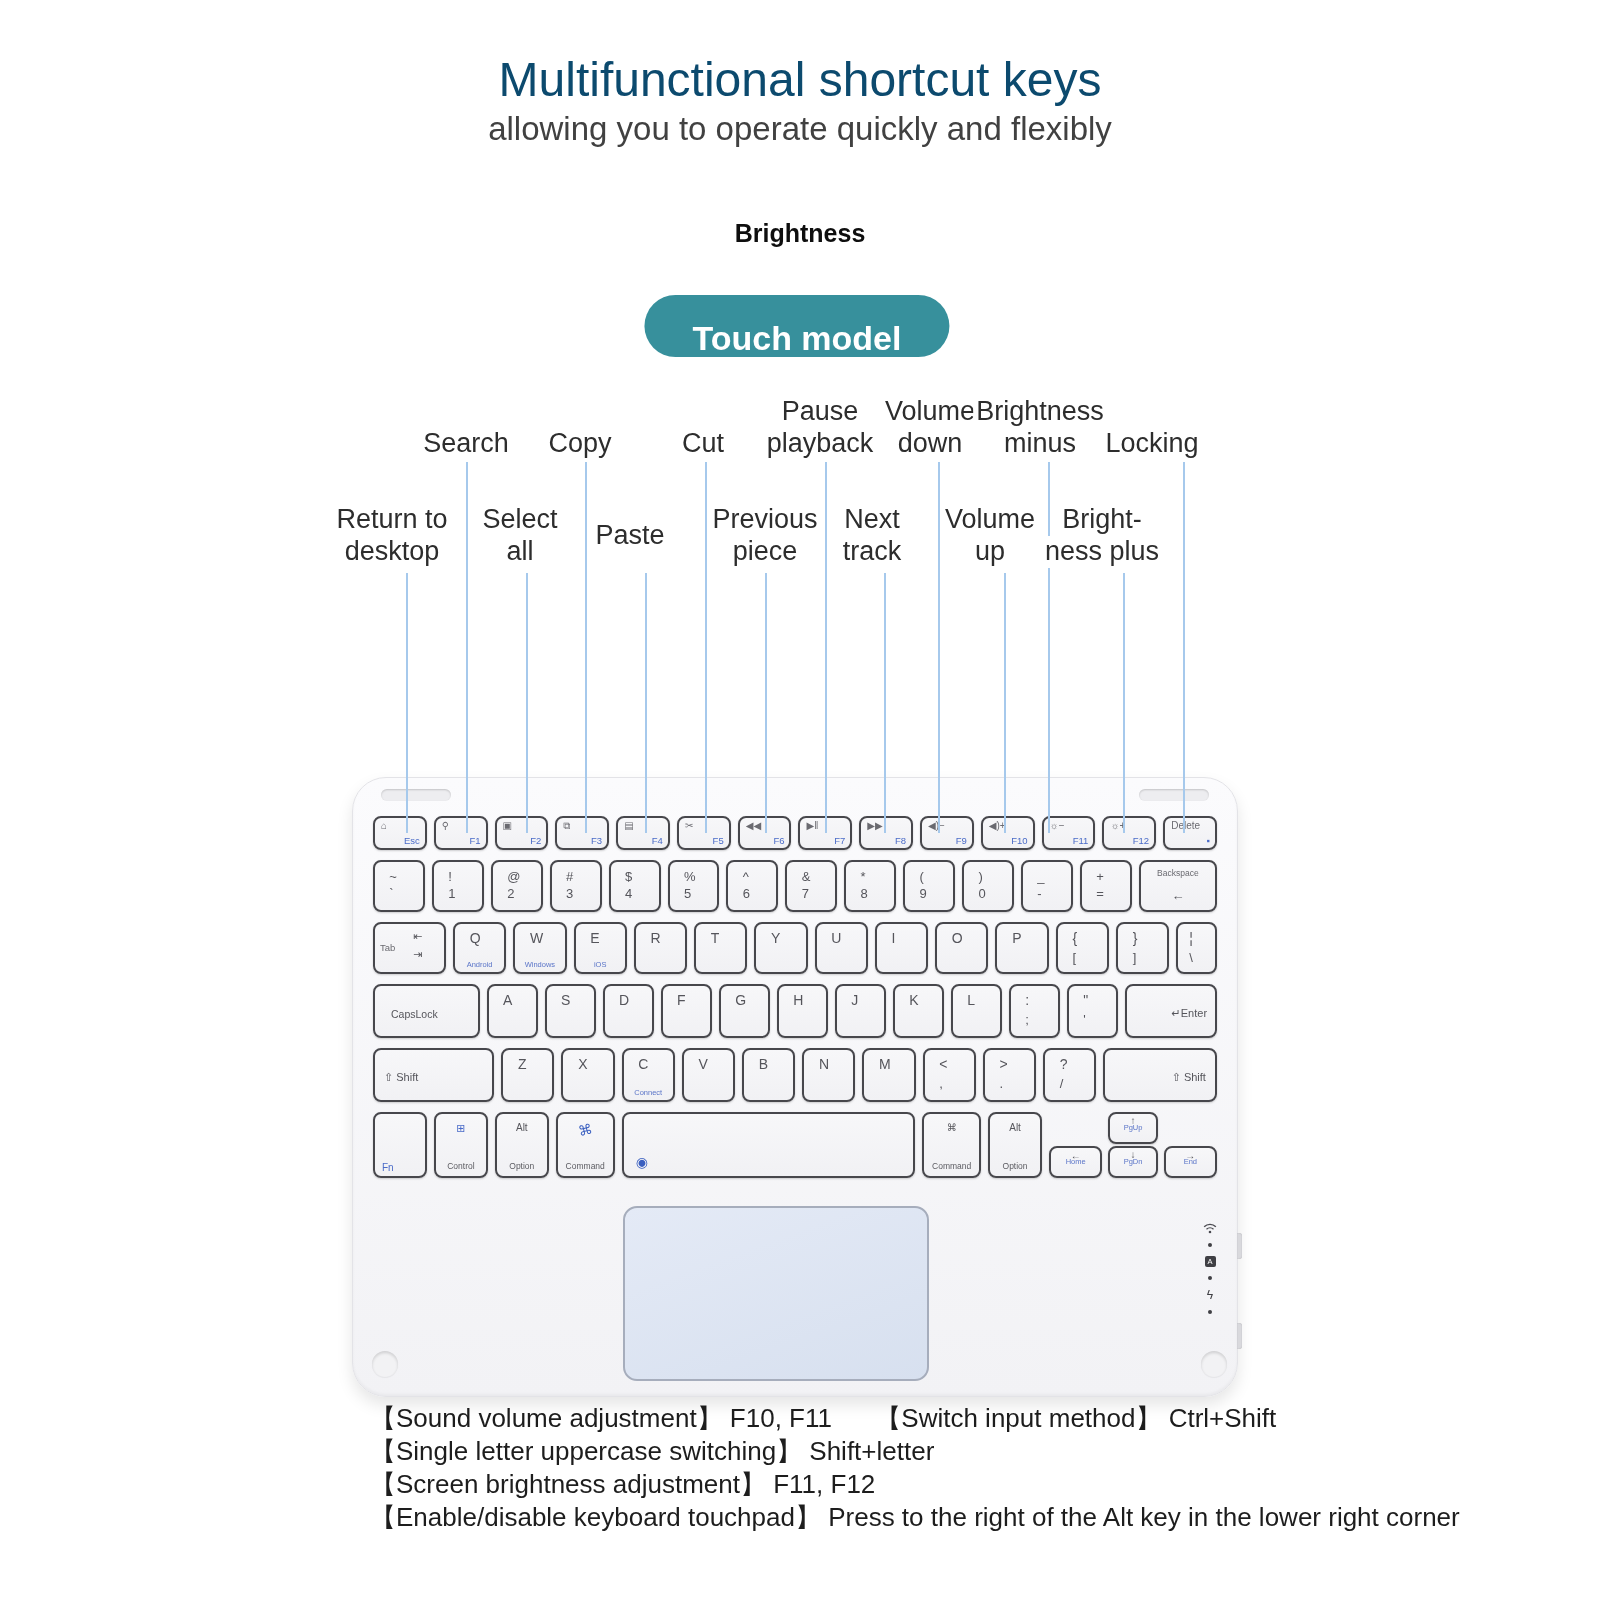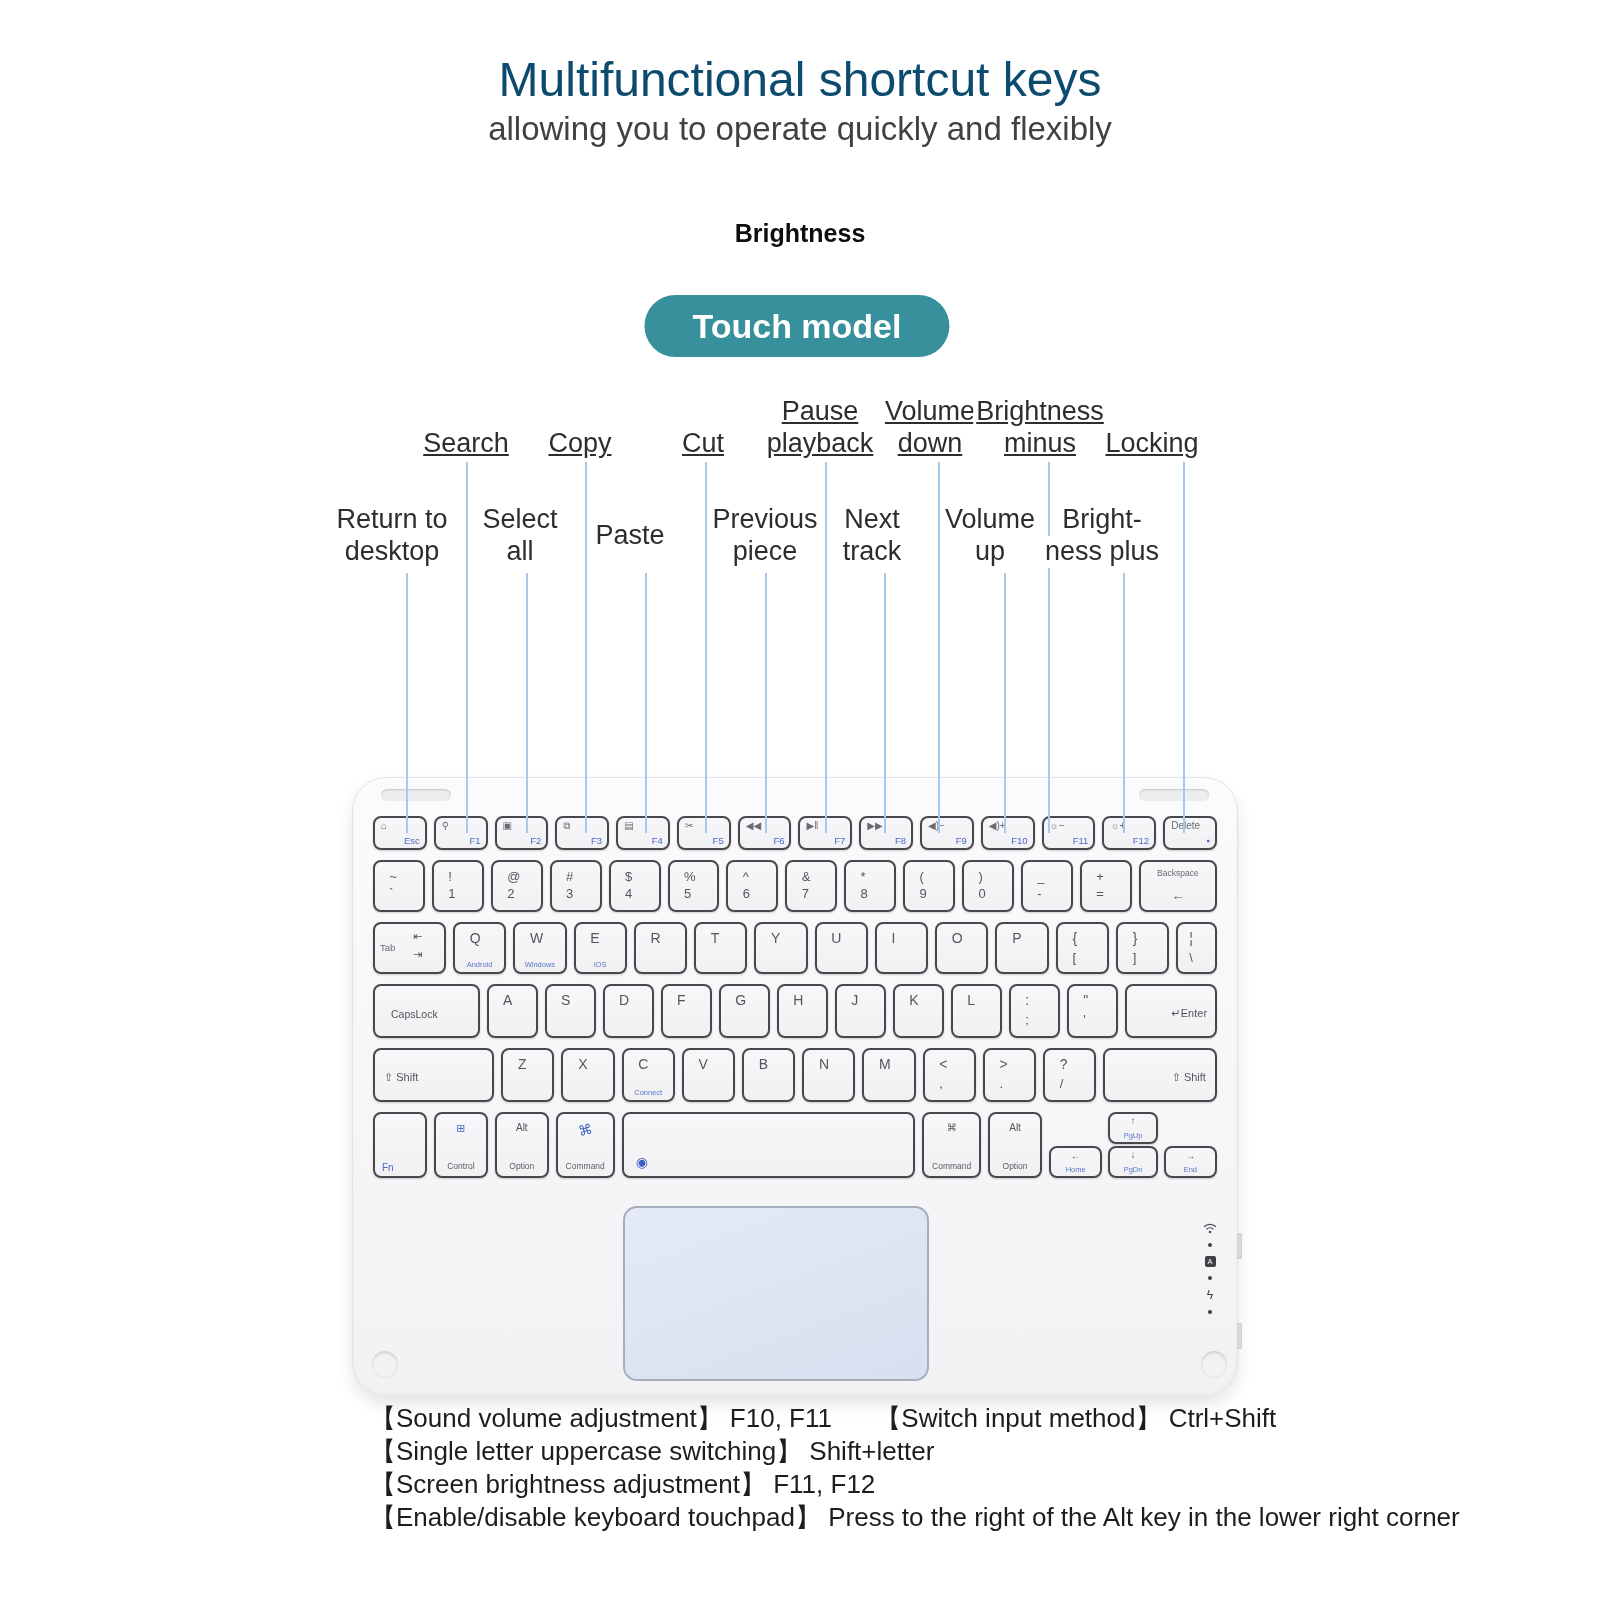--- a/index.html
+++ b/index.html
@@ -9,36 +9,36 @@
 
   
   .title { position:absolute; top:34px; left:0; width:100%; text-align:center;
            font-size:48px; font-weight:400; color:#0c4a6e;margin-top:18px; }
   .subtitle { position:absolute; top:106px; left:0; width:100%; text-align:center;
               font-size:33px; color:#414141; line-height:1.42; }
   .subtitle span { display:block; }
   .brand { position:absolute; top:219px; left:0; width:100%; text-align:center;
            font-size:25px; font-weight:700; color:#0e0e0e; }
   .badge { position:absolute; top:295px; left:50%; transform:translateX(-51%);
-           height:62px; line-height:62px; padding:0 48px; border-radius:31px;
+           height:62px; line-height:62px; padding:12px 48px; border-radius:31px;
            background:#37909c; color:#fff; font-size:34px; font-weight:700; }
 
   
   .ln { position:absolute; width:2px; background:#a6c9ec; z-index:3; }
   .ln-t { top:462px; height:371px; }
   .ln-b { top:573px; height:260px; }
   .ln1{left:406px}.ln2{left:466px}.ln3{left:526px}.ln4{left:585px}.ln5{left:645px}
   .ln6{left:705px}.ln7{left:765px}.ln8{left:825px}.ln9{left:884px}.ln10{left:938px}
   .ln11{left:1004px}.ln12{left:1048px}.ln13{left:1123px}.ln14{left:1183px}
 
   
   .callout { position:absolute; transform:translateX(-50%); display:flex; flex-direction:column;
              align-items:center; z-index:4; font-size:27px; color:#2d2d2d; line-height:1.18; }
   .callout span { background:#fff; padding:0 3px; white-space:nowrap; }
-  .ct { top:390px; height:70px; justify-content:flex-end;text-decoration:underline; }
+  .ct { top:390px; height:70px; justify-content:flex-end; }
   .cb { top:502px; height:68px; justify-content:center; }
   .c1{left:466px}.c2{left:580px}.c3{left:703px}.c4{left:820px}.c5{left:930px}.c6{left:1040px}.c7{left:1152px}
   .c8{left:392px}.c9{left:520px}.c10{left:630px}.c11{left:765px}.c12{left:872px}.c13{left:990px}.c14{left:1102px}
 
   
   .kb { position:absolute; left:352px; top:777px; width:886px; height:620px;
         background:linear-gradient(#fbfbfd,#f2f2f5); border:1px solid #e3e3e7; border-radius:34px;
         box-shadow:0 8px 16px rgba(0,0,0,.10), inset 0 -2px 3px rgba(0,0,0,.04); z-index:2; }
   .slot { position:absolute; top:11px; width:70px; height:12px; border-radius:6px;
           background:#ededf0; box-shadow:inset 0 1px 2px rgba(0,0,0,.18); }
@@ -91,21 +91,21 @@
   .bkeys .key:nth-child(5) { flex:5.8; }
   .bkeys .key:nth-child(5) .k-fn { right:auto; left:12px; bottom:7px; font-size:14px; color:#3a5fc0; }
   .bkeys .key:nth-child(6) { flex:1.1; }
 
   .cluster { flex:0 0 168px; display:flex; align-items:flex-end; gap:6px; }
   .cluster .key { width:100%; }
   .key.half { flex:1; height:32px; justify-content:flex-start; padding-top:3px; }
   .pgcol { flex:1; height:100%; display:flex; flex-direction:column; gap:2px; }
   .key.pg { flex:1; justify-content:flex-start; padding-top:2px; }
   .cluster .k-main { font-size:10px; line-height:1; }
-  .cluster .k-sub { bottom:2px; font-size:7.5px; }
+  .cluster .k-sub { bottom:10px; font-size:7.5px; }
 
   
   .touchpad { position:absolute; left:270px; top:428px; width:306px; height:175px; border-radius:14px;
               background:linear-gradient(160deg,#e4eaf6,#d7e0ef); border:2px solid #a6adbc; }
   .foot { position:absolute; top:573px; width:26px; height:26px; border-radius:50%;
           background:#f2f2f4; box-shadow:inset 0 2px 3px rgba(0,0,0,.14), 0 1px 1px rgba(0,0,0,.06); }
   .foot-l { left:19px; } .foot-r { left:848px; }
   .indicators { position:absolute; left:849px; top:444px; width:16px; display:flex; flex-direction:column;
                 align-items:center; gap:9px; }
   .indicators .dot { width:4px; height:4px; border-radius:50%; background:#3f3f44; }

